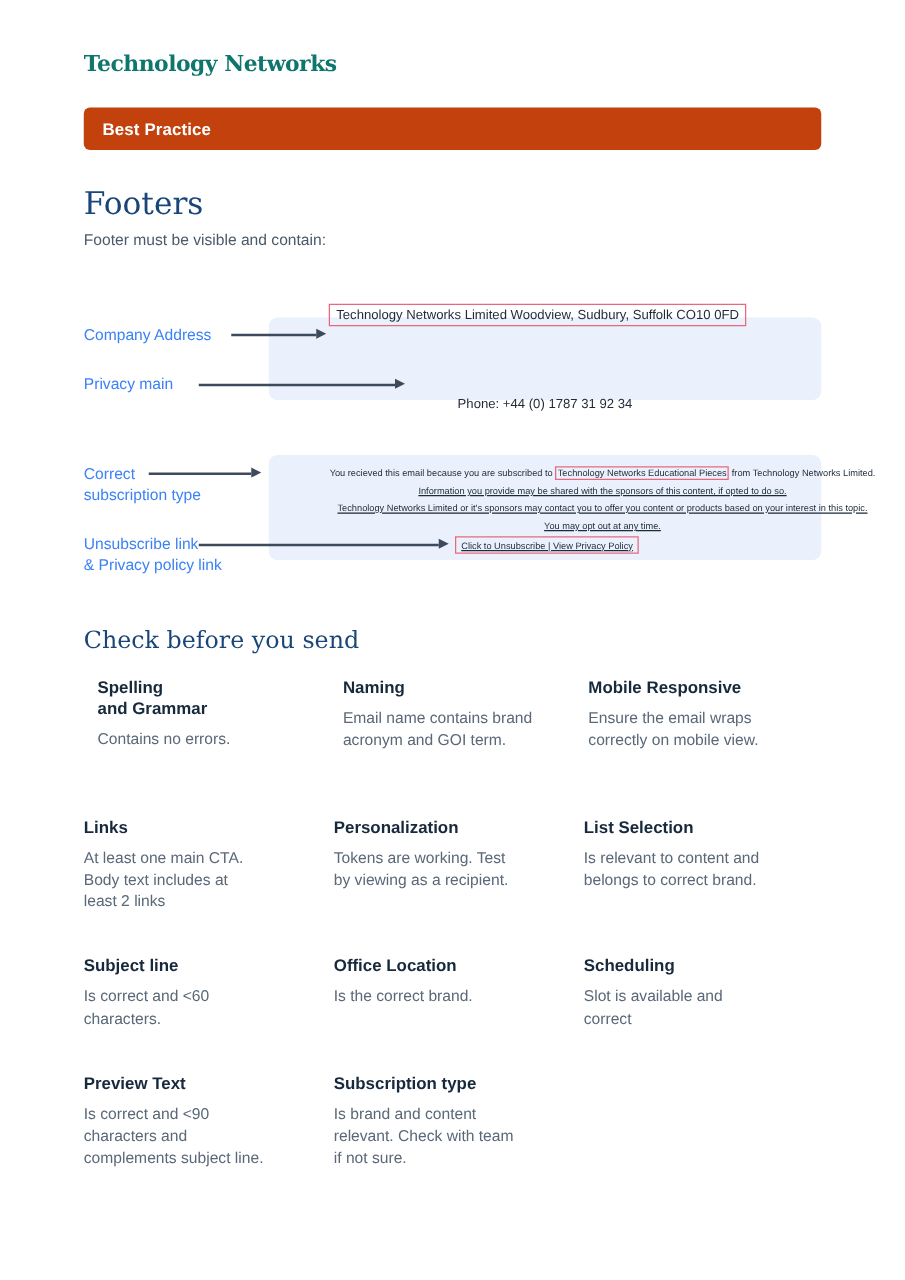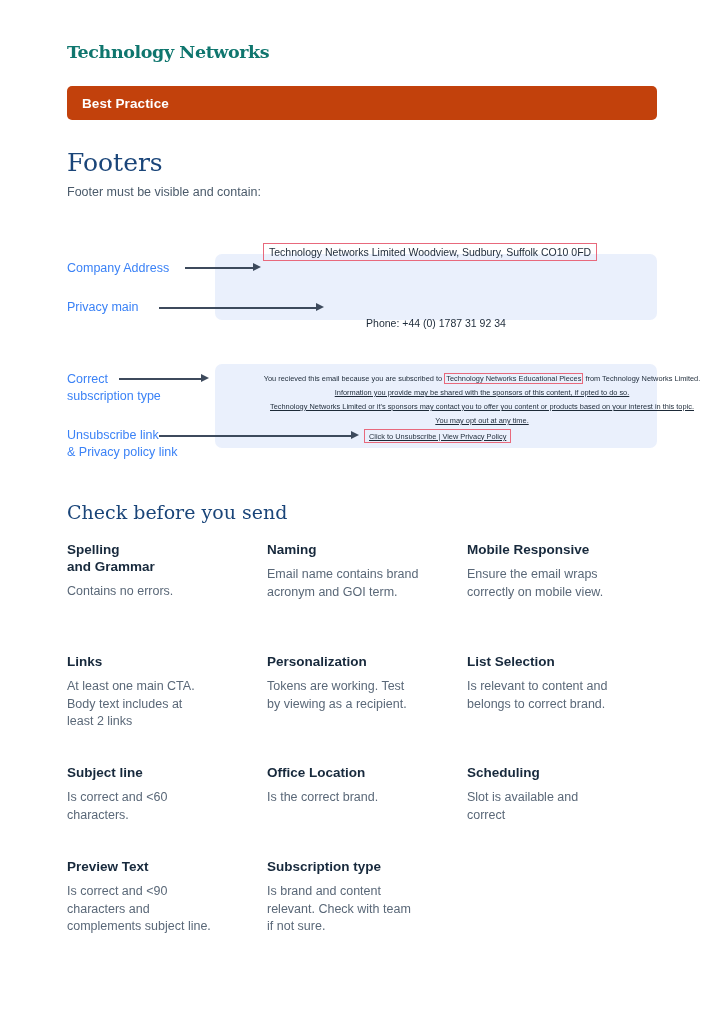--- a/index.html
+++ b/index.html
@@ -242,21 +242,21 @@
     white-space: pre-line;
     margin: 0 0 8px 0;
   }
   .cell-body {
     font-size: 12.5px;
     color: #5a6878;
     line-height: 17.5px;
     white-space: pre-line;
     margin: 0;
   }
-  #row-1 { height: 112px; }
+  #row-1 { height: 112px; margin-left: 11px; }
   #row-2 { height: 111px; }
   #row-3 { height: 94px; }
   #row-4 { height: 94px; }
 </style>
 </head>
 <body>
 
 <div class="page">
 
   <div class="logo">Technology Networks</div>

